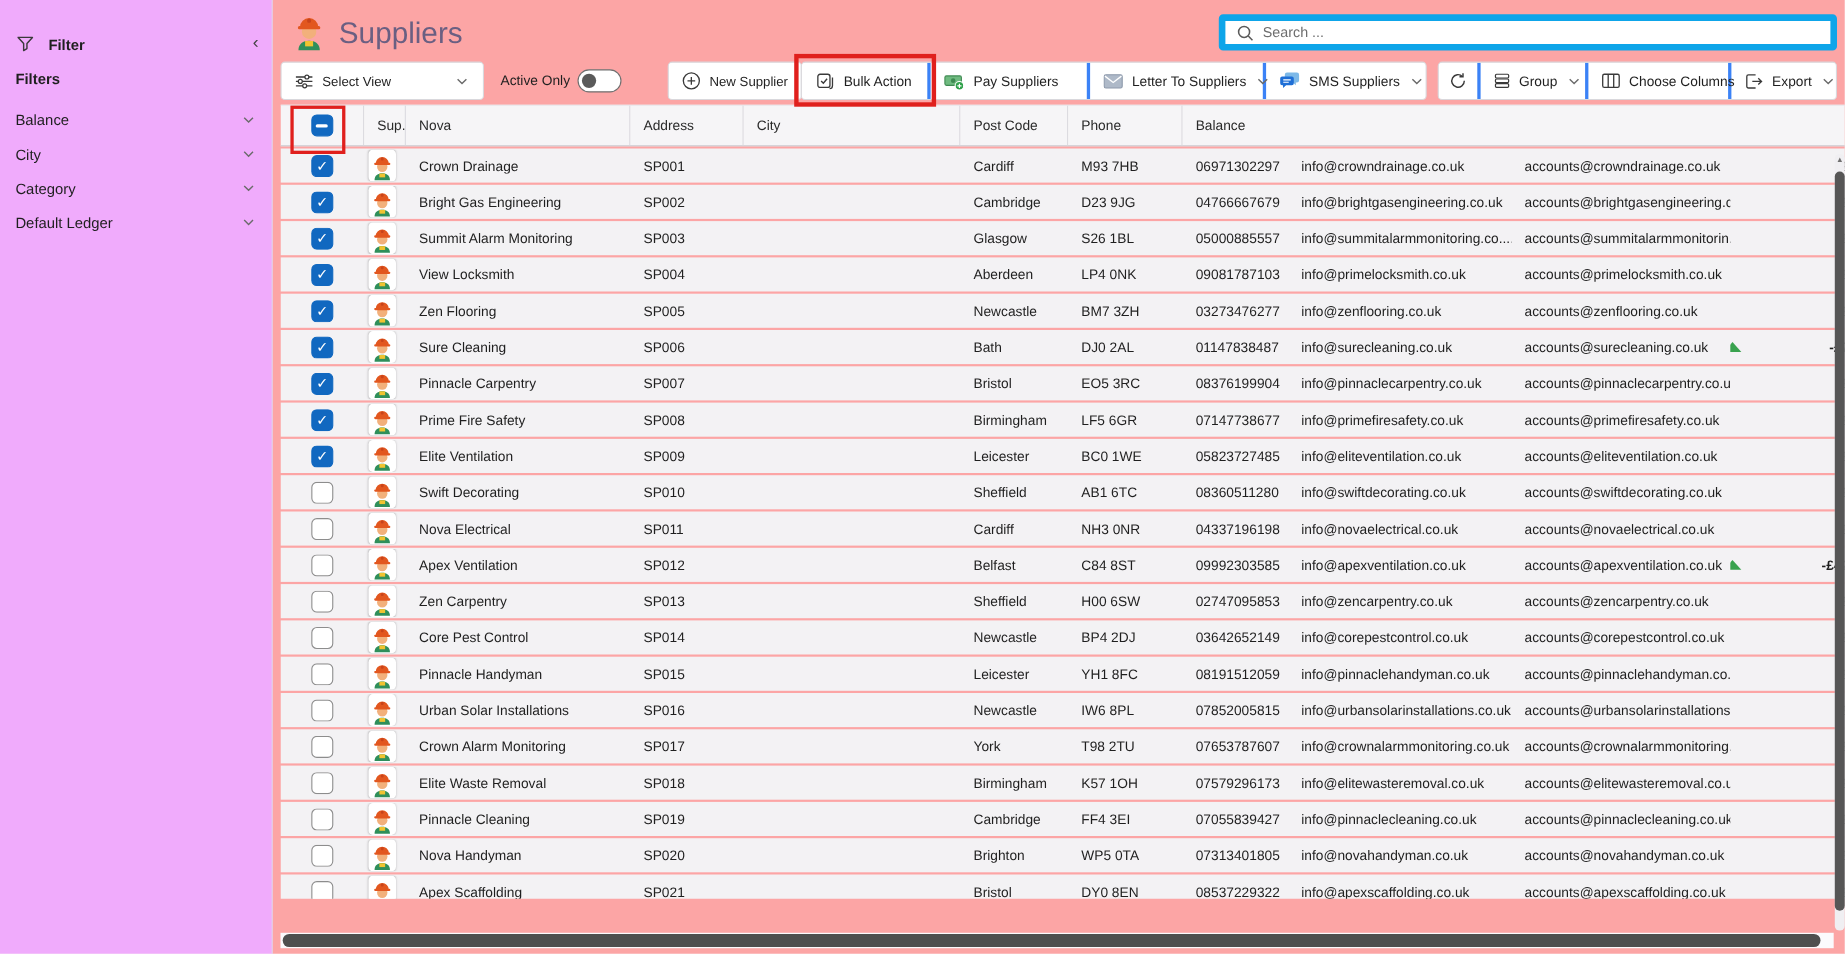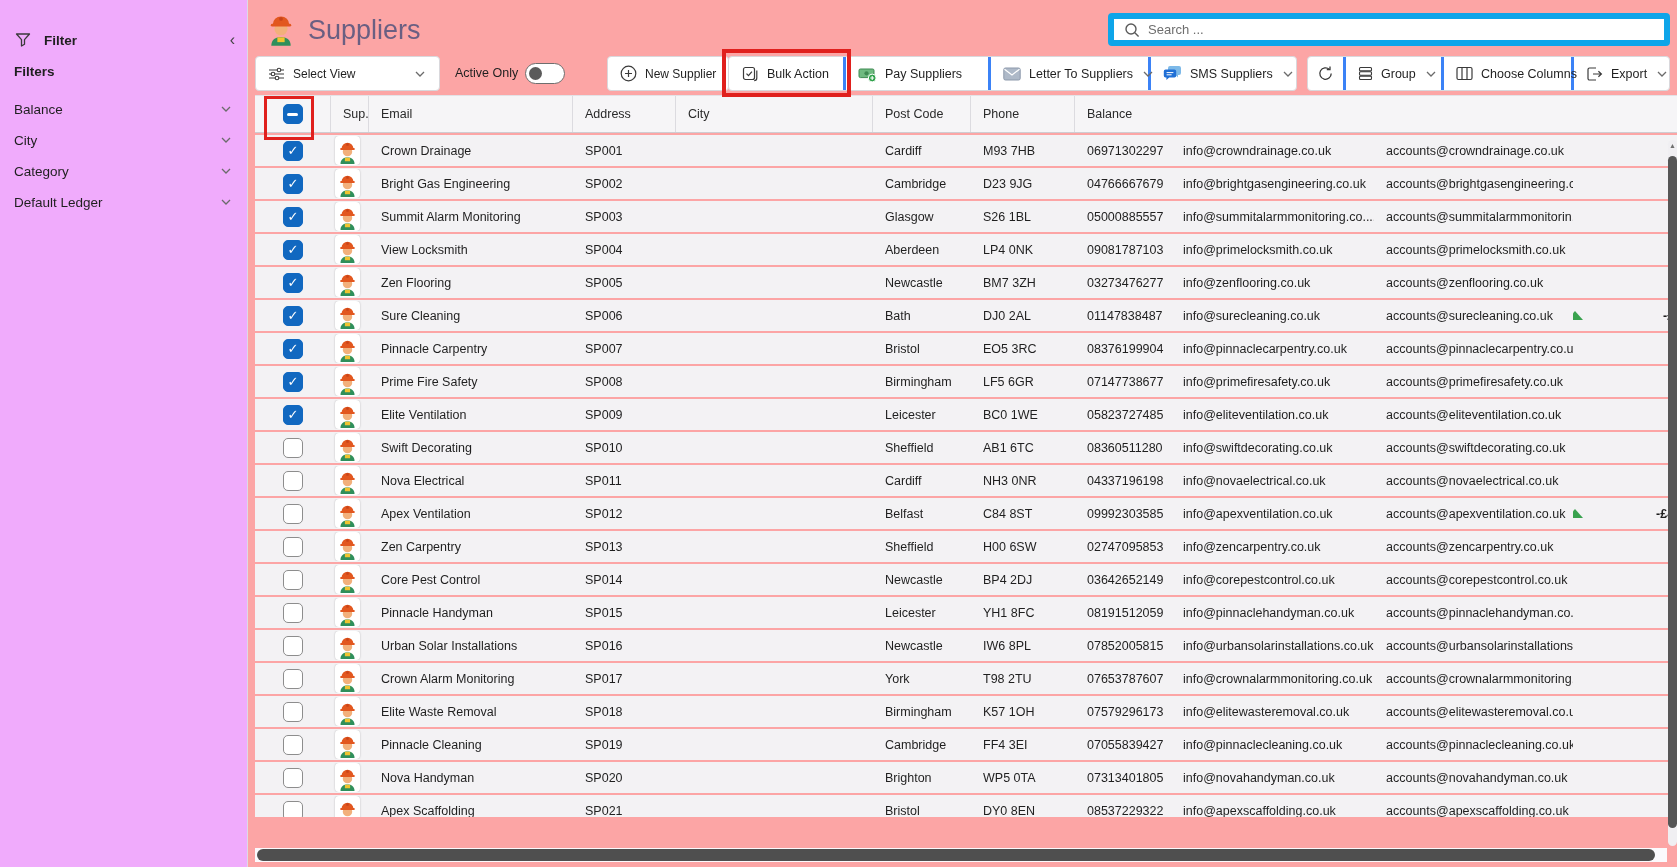--- a/index.html
+++ b/index.html
@@ -265,21 +265,21 @@
   <div class="red-box red-box-bulk"></div>
   <div class="red-box red-box-selectall"></div>
 
   <div class="table-wrap">
     <div class="grid">
       <div class="hrow">
         <div class="hcell cb-cell">
             <span class="cb ind"></span>
           </div>
         <div class="hcell">Sup...</div>
-        <div class="hcell">Email</div>
+        <div class="hcell">Nova</div>
         <div class="hcell">Address</div>
         <div class="hcell">City</div>
         <div class="hcell">Post Code</div>
         <div class="hcell">Phone</div>
         <div class="hcell">Balance</div>
       </div>
       <div class="rows">
   <div class="drow">
     <div class="dcell cb-cell">
               <span class="cb checked"></span>

